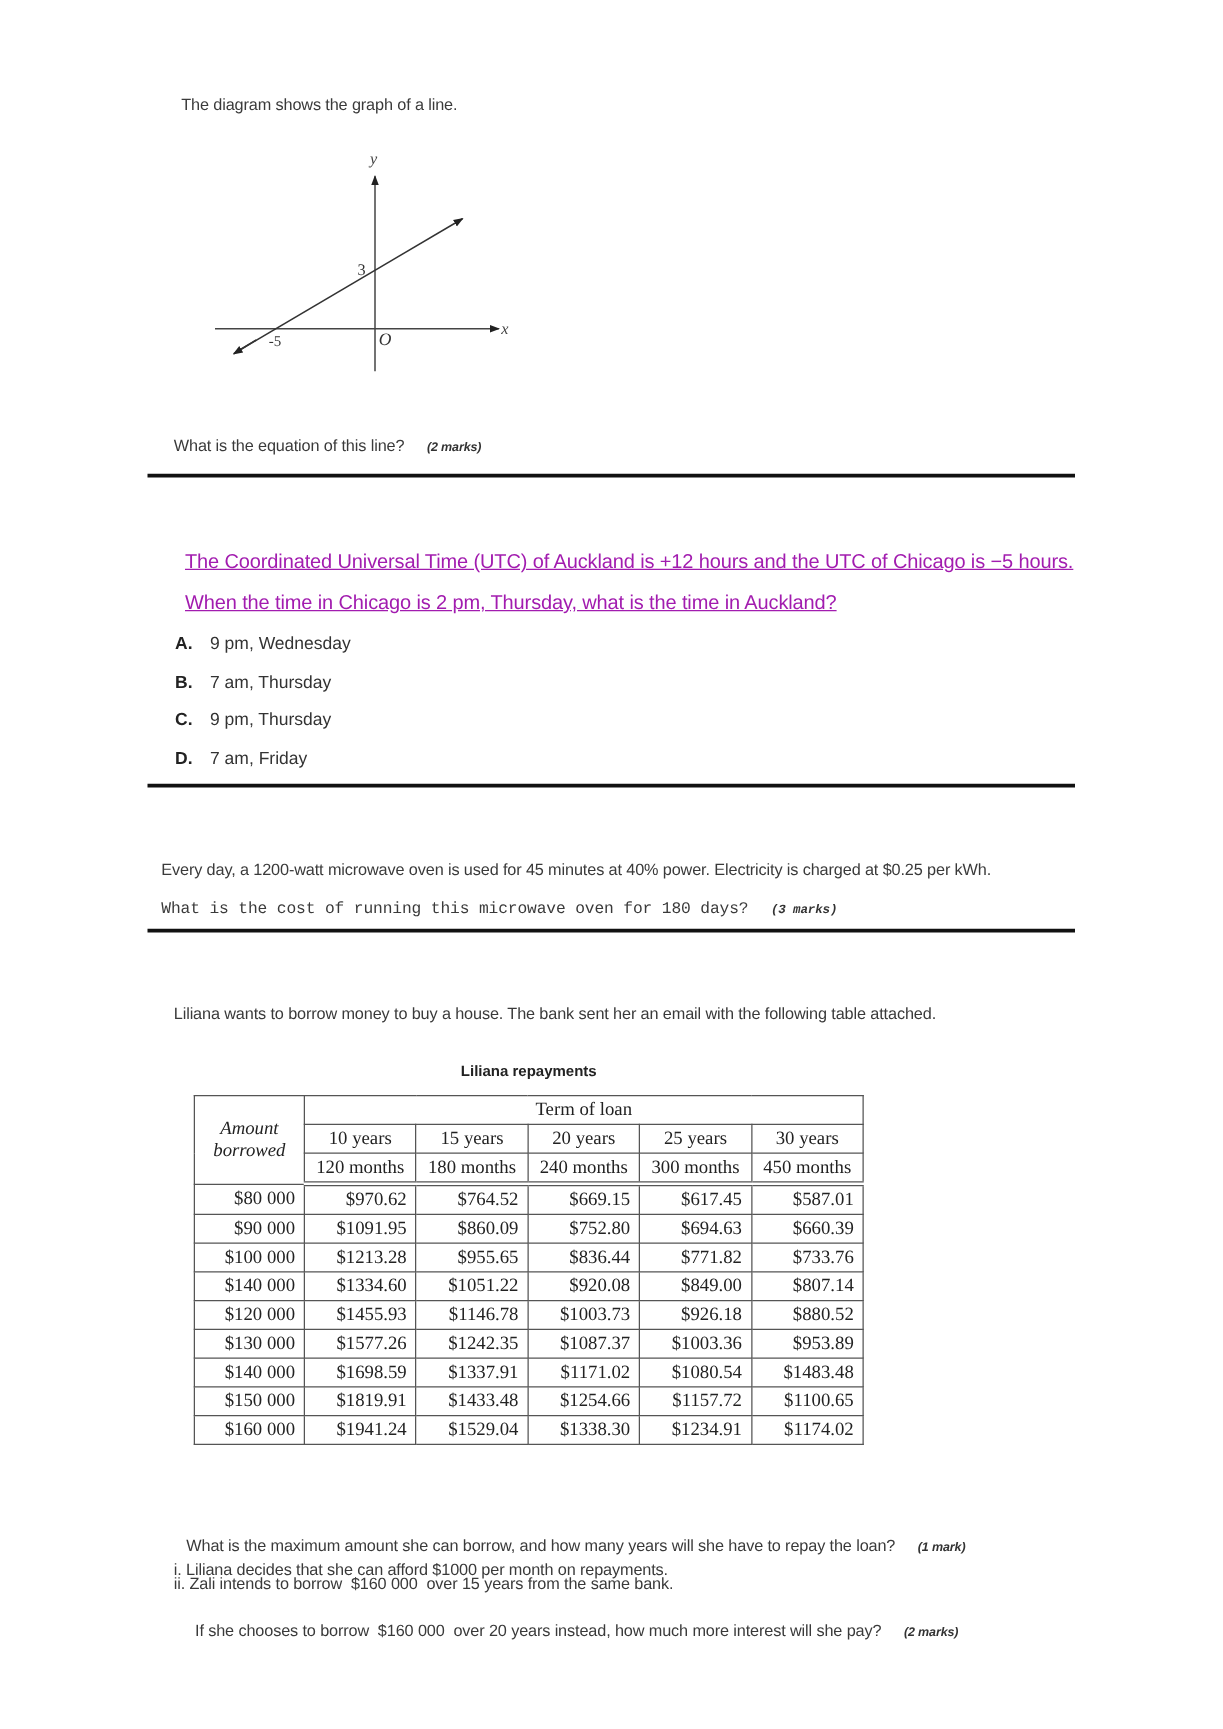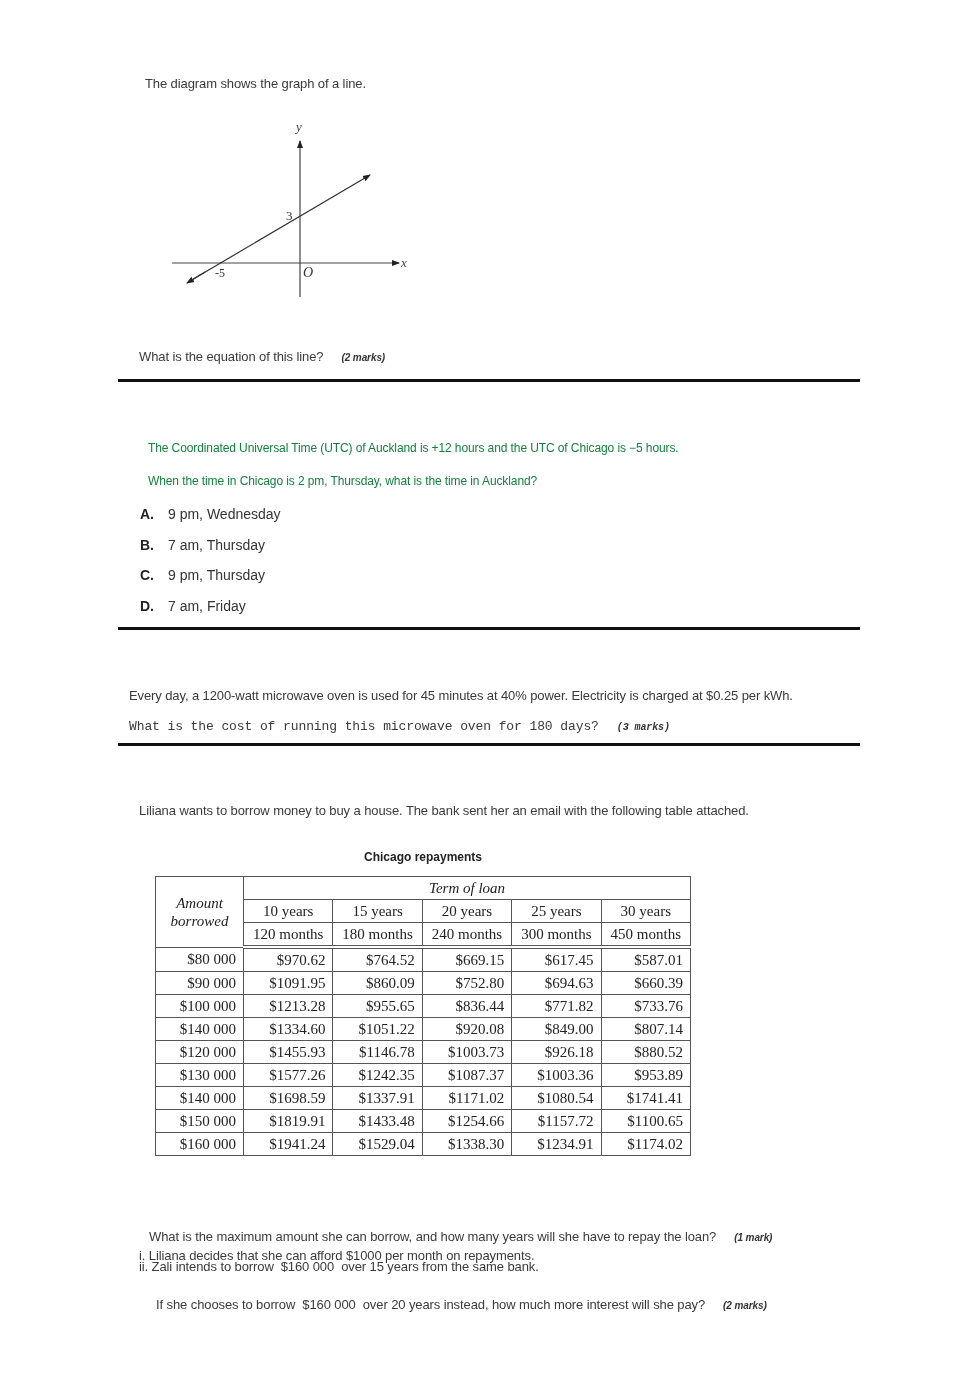--- a/index.html
+++ b/index.html
@@ -3,21 +3,21 @@
   <meta charset="utf-8">
   <style>
     html, body { margin: 0; padding: 0; background: #ffffff; }
     body {
       width: 978px; height: 1383px; position: relative; overflow: hidden;
       font-family: "Liberation Sans", "DejaVu Sans", sans-serif;
       color: #333333;
     }
     .abs { position: absolute; }
     .txt { font-size: 13px; color: #3a3a3a; white-space: nowrap; letter-spacing: -0.1px; }
-    .txt-lg { font-size: 12px; color: #15803d; white-space: nowrap; letter-spacing: -0.1px; }
+    .txt-lg { font-size: 16px; color: #a21caf; white-space: nowrap; letter-spacing: -0.1px; text-decoration: underline; }
     .marks { font-size: 10px; font-style: italic; font-weight: bold; color: #333; margin-left: 18px; }
     .divider { position: absolute; left: 118px; width: 742px; height: 3px; background: #111111; }
     .opt-letter { display: inline-block; width: 28px; font-weight: bold; color: #222; }
     .opt { font-size: 14px; color: #333; white-space: nowrap; }
 
     
     #graph { position: absolute; left: 165px; top: 115px; width: 250px; height: 190px; }
     .serif-it { font-family: "Liberation Serif", "DejaVu Serif", serif; font-style: italic; }
     .serif { font-family: "Liberation Serif", "DejaVu Serif", serif; }
 
@@ -28,21 +28,21 @@
       position: absolute; left: 155px; top: 876px; width: 536px;
       border-collapse: collapse;
       font-family: "Liberation Serif", "DejaVu Serif", serif; font-size: 15px; color: #222;
     }
     table.loan td, table.loan th {
       border: 1px solid #555; padding: 0 7px; height: 22px; font-weight: normal;
     }
     table.loan th { text-align: center; }
     table.loan td { text-align: right; }
     table.loan th.amt { font-style: italic; width: 73px; line-height: 18px; }
-    table.loan th.term { font-style: italic; }
+    table.loan th.term { }
     table.loan tr.hdr-last th { border-bottom: 4px double #555; }
   </style>
 </head>
 <body>
 
 <div class="abs txt" style="left:145px; top:76px;">The diagram shows the graph of a line.</div>
 
 <div id="graph">
   <svg width="250" height="190" viewBox="0 0 250 190">
     <defs>
@@ -91,21 +91,21 @@
 
 <div class="abs txt" style="left:129px; top:688px;">Every day, a 1200-watt microwave oven is used for 45 minutes at 40% power. Electricity is charged at $0.25 per kWh.</div>
 <div class="abs txt" style="left:129px; top:719px;font-family:Liberation Mono, monospace;">
   <span>What is the cost of running this microwave oven for 180 days?</span><span class="marks">(3 marks)</span>
 </div>
 
 <div class="divider" style="top:743px;"></div>
 
 <div class="abs txt" style="left:139px; top:803px;">Liliana wants to borrow money to buy a house. The bank sent her an email with the following table attached.</div>
 
-<div class="tbl-title">Chicago repayments</div>
+<div class="tbl-title">Liliana repayments</div>
 
 <table class="loan">
   <thead>
     <tr>
       <th class="amt" rowspan="3">
         <span>Amount</span><br>
         <span>borrowed</span>
       </th>
       <th class="term" colspan="5">Term of loan</th>
     </tr>
@@ -172,21 +172,21 @@
         <td>$1087.37</td>
         <td>$1003.36</td>
         <td>$953.89</td>
       </tr>
       <tr>
         <td>$140 000</td>
         <td>$1698.59</td>
         <td>$1337.91</td>
         <td>$1171.02</td>
         <td>$1080.54</td>
-        <td>$1741.41</td>
+        <td>$1483.48</td>
       </tr>
       <tr>
         <td>$150 000</td>
         <td>$1819.91</td>
         <td>$1433.48</td>
         <td>$1254.66</td>
         <td>$1157.72</td>
         <td>$1100.65</td>
       </tr>
       <tr>

